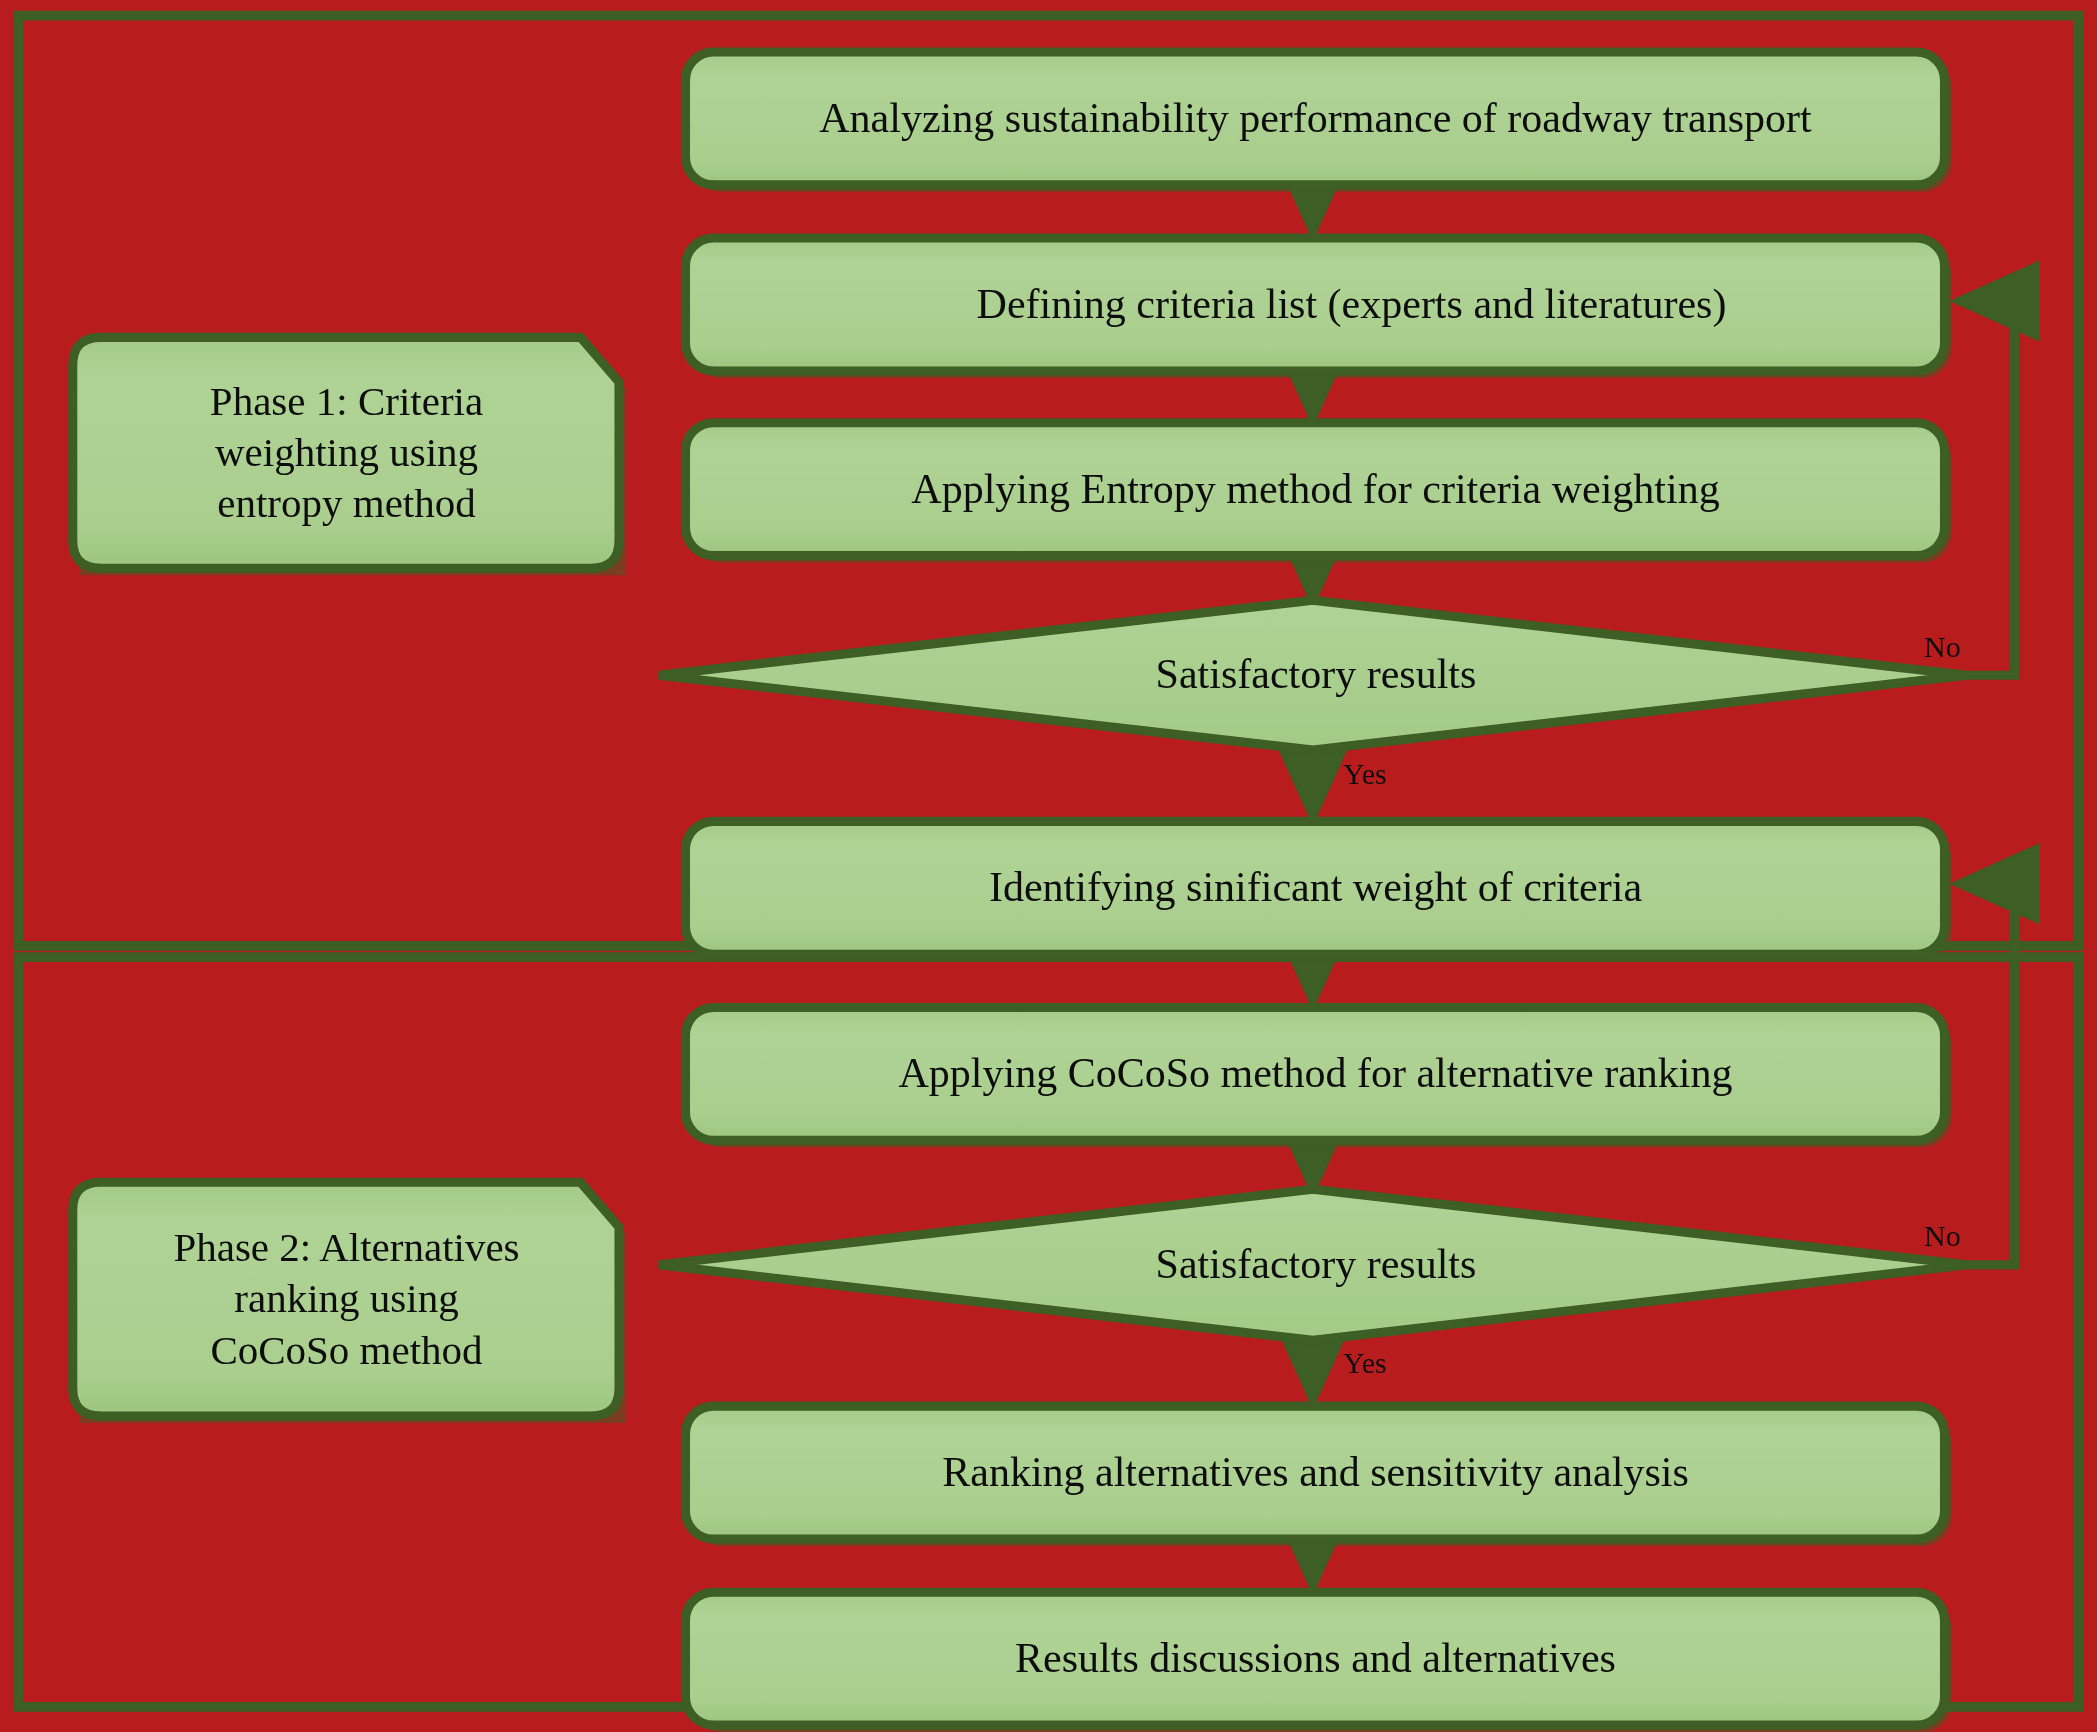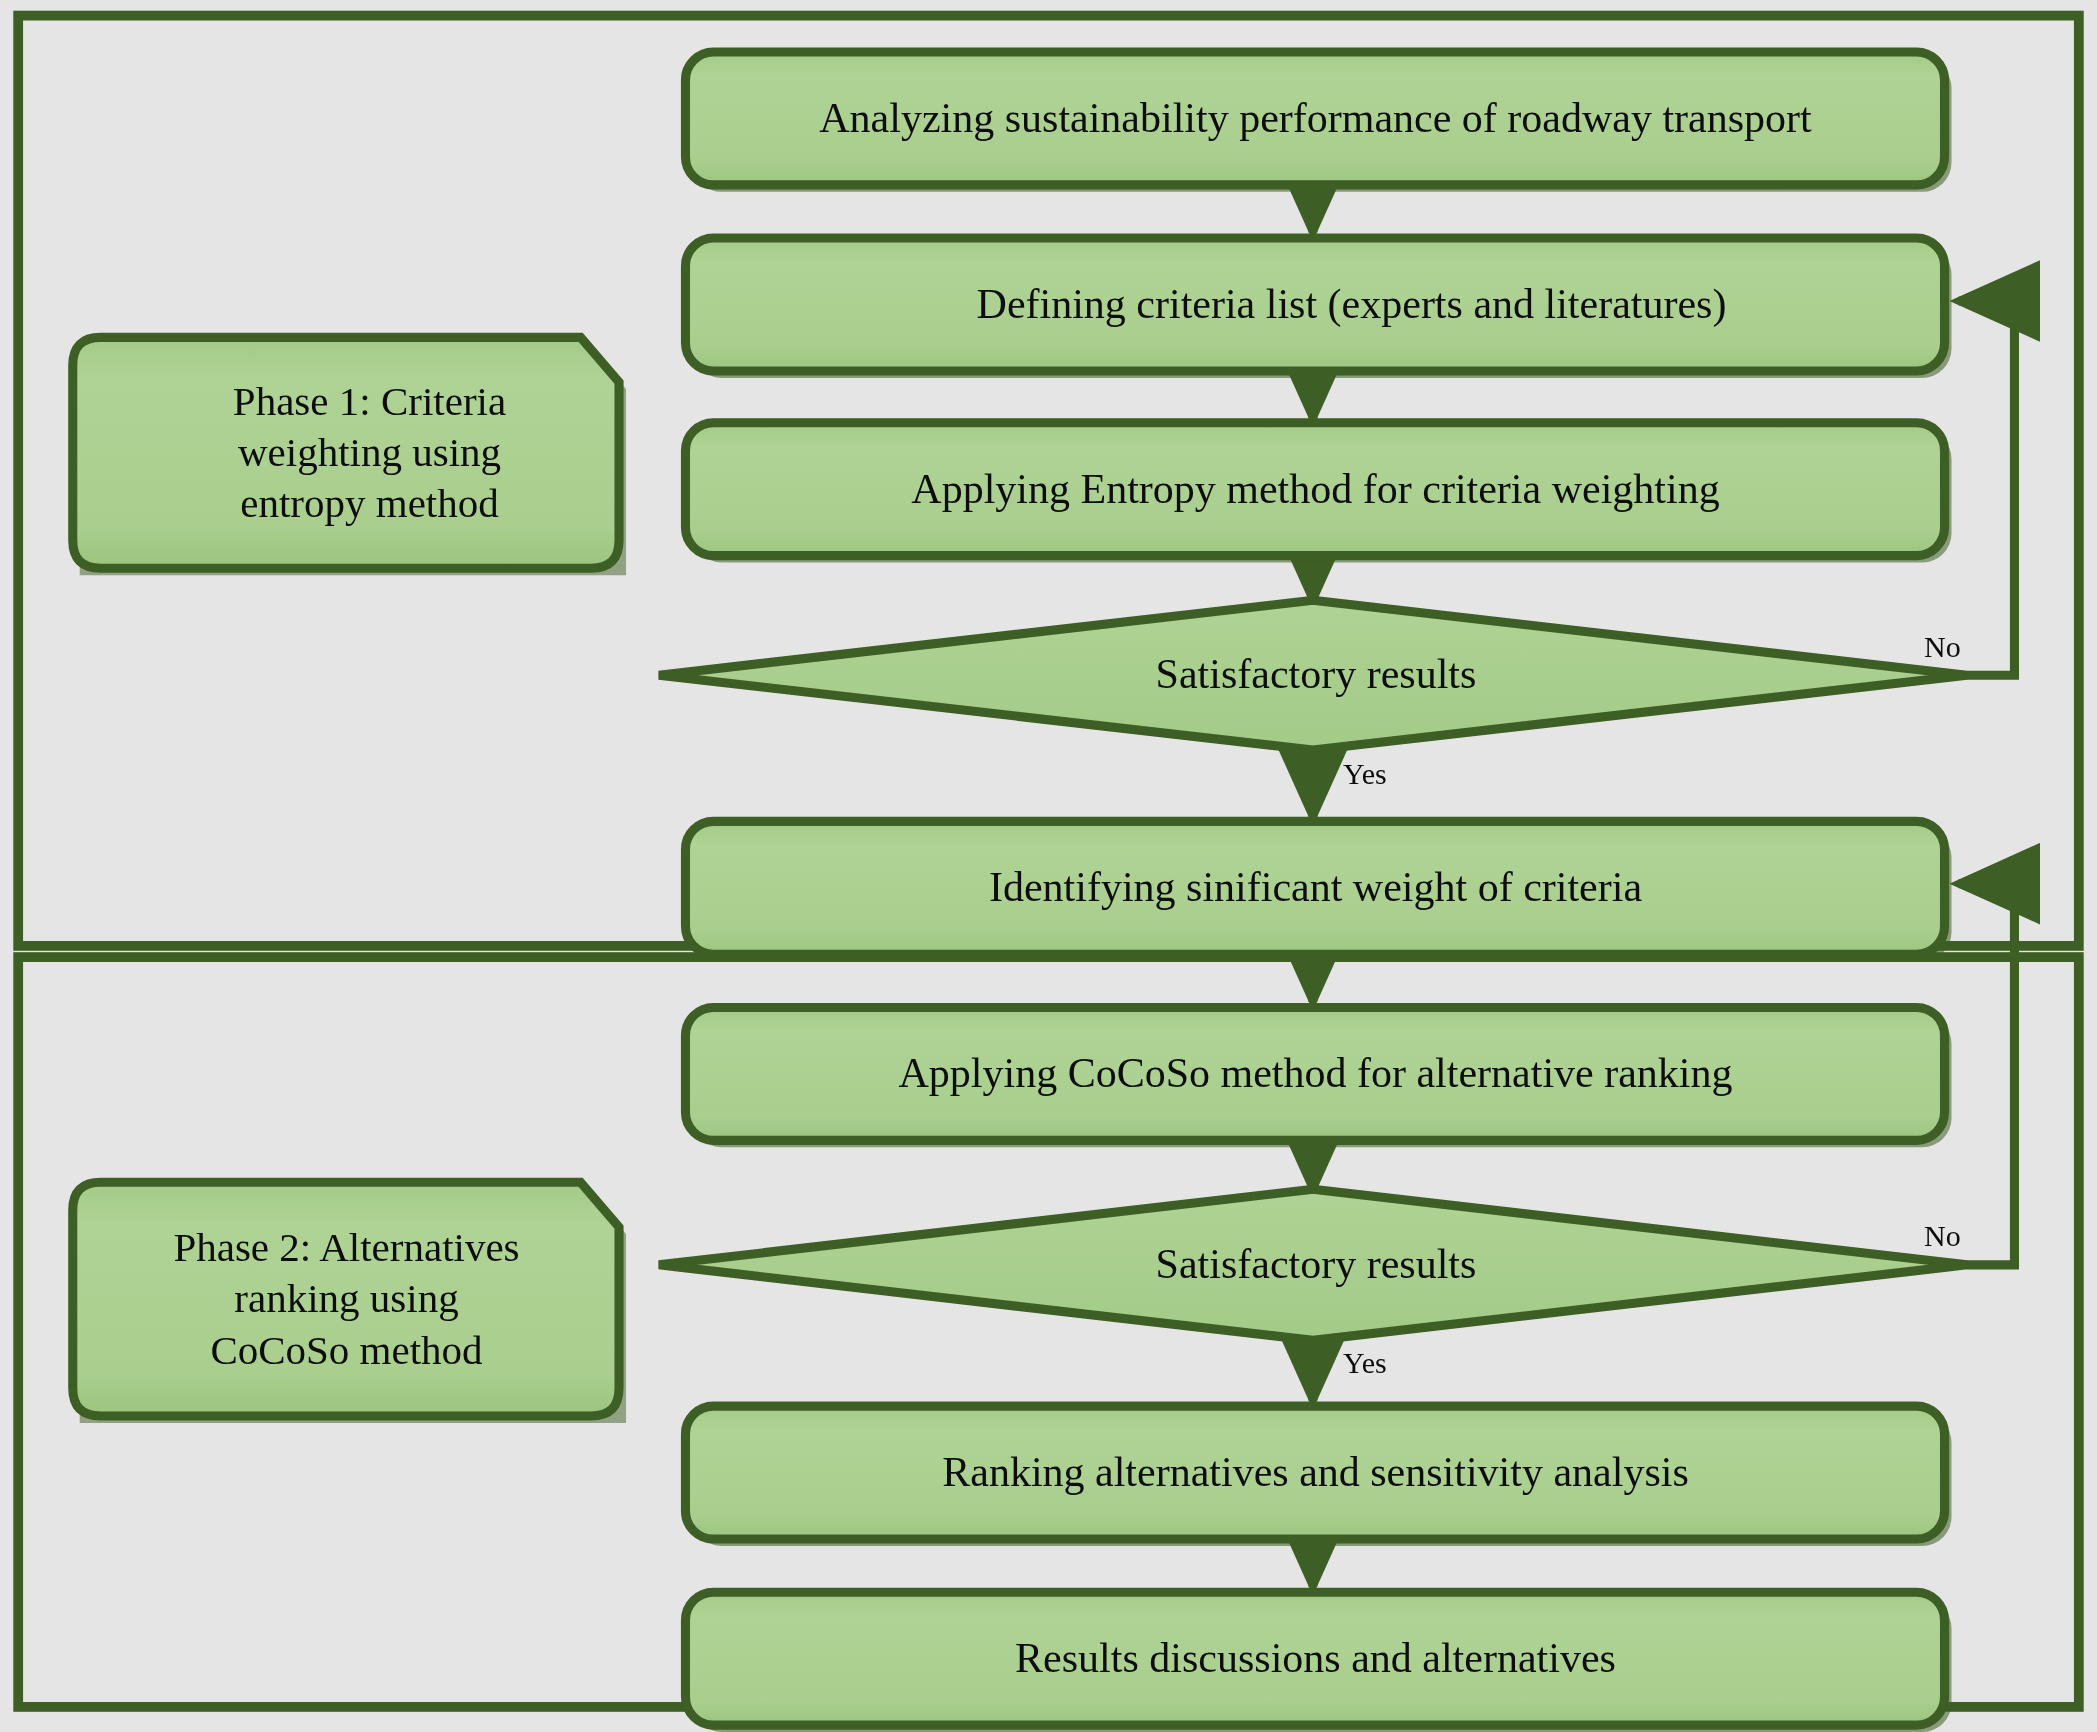--- a/index.html
+++ b/index.html
@@ -8,21 +8,21 @@
     padding: 0;
     background: #ffffff;
   }
   body {
     font-family: "Liberation Serif", "DejaVu Serif", serif;
   }
   #canvas {
     position: relative;
     width: 2097px;
     height: 1733px;
-    background: #e5e5e5;
+    background: #b91c1c;
     overflow: hidden;
   }
   svg.flow {
     position: absolute;
     top: 0; left: 0;
     width: 2097px;
     height: 1733px;
   }
   
   .node-label {
@@ -149,21 +149,21 @@
   <div class="node-label" style="left:700px; top:821px; width:1231px; height:133px;">Identifying sinificant weight of criteria</div>
 
   <div class="node-label" style="left:700px; top:1007px; width:1231px; height:133px;">Applying CoCoSo method for alternative ranking</div>
 
   <div class="node-label" style="left:896px; top:1223px; width:840px; height:84px;">Satisfactory results</div>
 
   <div class="node-label" style="left:700px; top:1406px; width:1231px; height:133px;text-align:right;">Ranking alternatives and sensitivity analysis</div>
 
   <div class="node-label" style="left:700px; top:1592px; width:1231px; height:133px;">Results discussions and alternatives</div>
 
-  <div class="node-label phase-label" style="left:77px; top:337px; width:539px; height:231px;margin-left:23px;">Phase 1: Criteria
+  <div class="node-label phase-label" style="left:77px; top:337px; width:539px; height:231px;">Phase 1: Criteria
 weighting using
 entropy method</div>
 
   <div class="node-label phase-label" style="left:77px; top:1182px; width:539px; height:234px;">Phase 2: Alternatives
 ranking using
 CoCoSo method</div>
 
   <div class="edge-label" style="left:1924px; top:630px;">No</div>
 
   <div class="edge-label" style="left:1343px; top:757px;">Yes</div>

